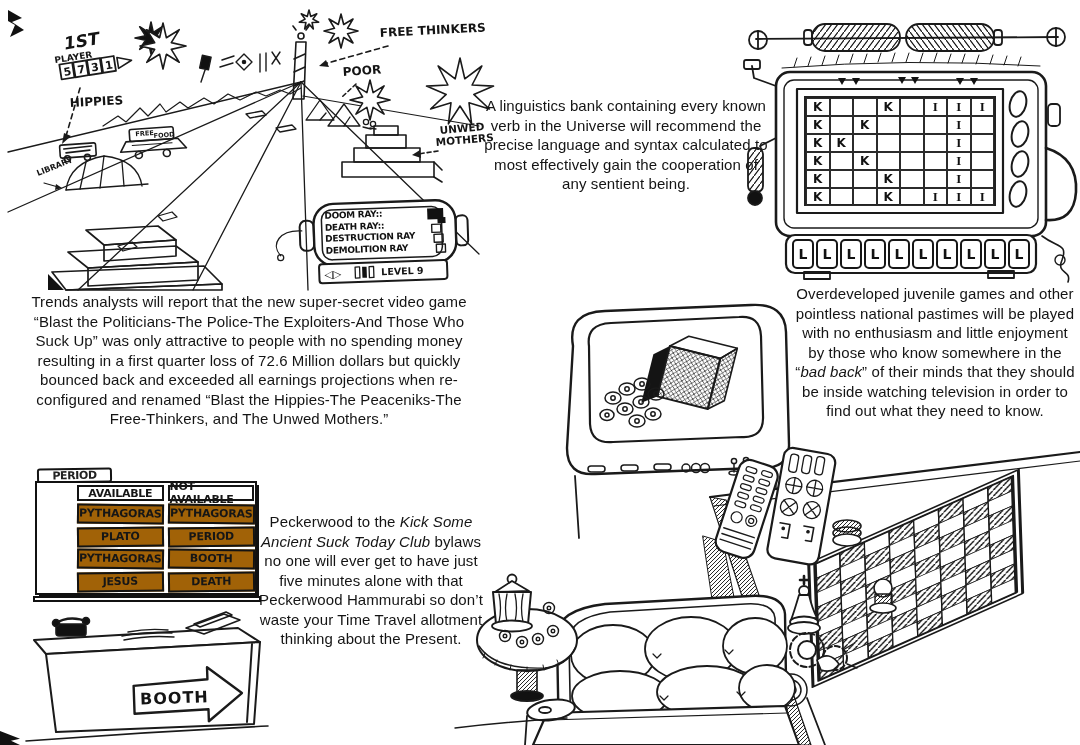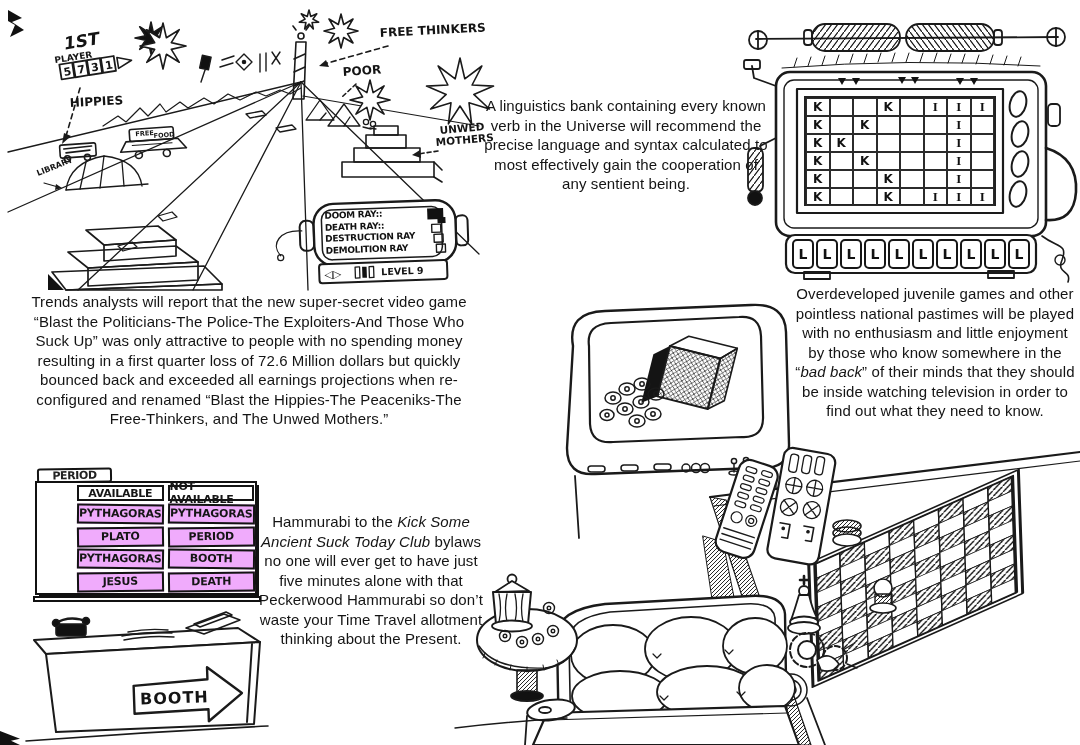--- a/index.html
+++ b/index.html
@@ -39,21 +39,21 @@
     transform:rotate(-1deg); color:#222; }
   #sign .board{ position:absolute; left:2px; top:13px; width:222px; height:114px;
     border:2.5px solid #111; background:#fff; padding:2px 3px 2px 40px;
     display:flex; gap:4px; box-shadow:3px 3px 0 -1px #111; }
   #sign .col{ flex:1; display:flex; flex-direction:column; gap:1px; }
   #sign .hdr{ border:2px solid #131313; height:16px; display:flex; align-items:center;
     justify-content:center; font-family:"DejaVu Sans", sans-serif; font-weight:bold;
     font-size:11px; letter-spacing:-.3px; background:#fff; }
   #sign .plate{ border:2px solid #131313; flex:1; display:flex; align-items:center;
     justify-content:center; font-family:"DejaVu Sans", sans-serif; font-weight:bold;
-    font-size:11px; letter-spacing:-.2px; background:#f0abfc; margin-top:2px; }
+    font-size:11px; letter-spacing:-.2px; background:#a16207; margin-top:2px; }
   #sign .plate:nth-child(odd){ transform:rotate(-.8deg); }
   #sign .plate:nth-child(even){ transform:rotate(.7deg); }
   #sign .base{ position:absolute; left:0; top:128px; width:228px; height:6px;
     border:2px solid #111; background:#fff; }
   .corner-ink{ position:absolute; left:0; top:731px; width:20px; height:14px;
     background:#111; clip-path:polygon(0 0,100% 55%,55% 70%,100% 100%,0 100%); }
   i{ font-style:italic; }
 </style>
 </head>
 <body>
@@ -363,21 +363,21 @@
     </div>
 </div>
 
 <div class="para" style="left:28px;top:292px;width:442px;">Trends analysts will report that the new super-secret video game “Blast the Politicians-The Police-The Exploiters-And Those Who Suck Up” was only attractive to people with no spending money resulting in a first quarter loss of 72.6 Million dollars but quickly bounced back and exceeded all earnings projections when re-configured and renamed “Blast the Hippies-The Peaceniks-The Free-Thinkers, and The Unwed Mothers.”</div>
 
 <div class="para" style="left:792px;top:284px;width:286px;">
   <span>Overdeveloped juvenile games and other pointless national pastimes will be played with no enthusiasm and little enjoyment by those who know somewhere in the “</span><i>bad back</i><span>” of their minds that they should be inside watching television in order to find out what they need to know.</span>
 </div>
 
 <div class="para" style="left:256px;top:512px;width:230px;">
-  <span>Hammurabi to the </span><i>Kick Some Ancient Suck Today Club</i><span> bylaws no one will ever get to have just five minutes alone with that Peckerwood Hammurabi so don’t waste your Time Travel allotment thinking about the Present.</span>
+  <span>Peckerwood to the </span><i>Kick Some Ancient Suck Today Club</i><span> bylaws no one will ever get to have just five minutes alone with that Peckerwood Hammurabi so don’t waste your Time Travel allotment thinking about the Present.</span>
 </div>
 
 <div id="sign">
   <div class="tag">PERIOD</div>
   <div class="board">
     <div class="col" id="sign-col-0">
         <div class="hdr">AVAILABLE</div>
         <div class="plate">PYTHAGORAS</div>
         <div class="plate">PLATO</div>
         <div class="plate">PYTHAGORAS</div>

